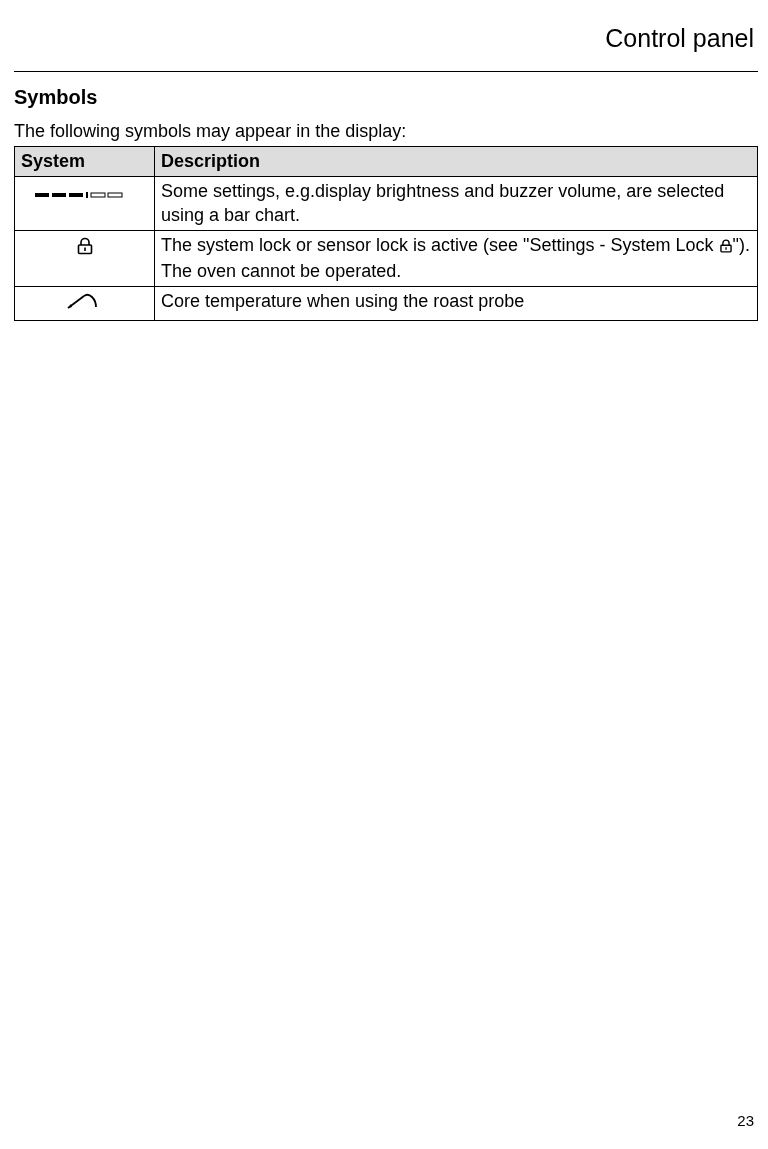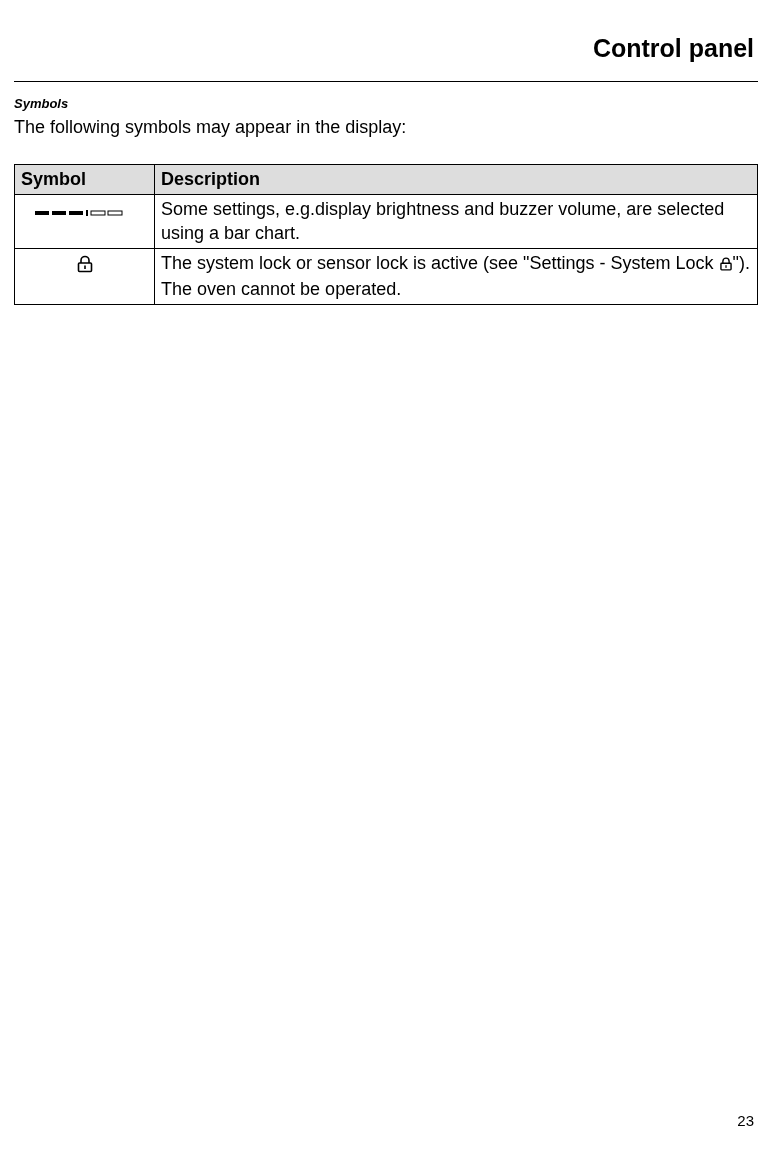--- a/index.html
+++ b/index.html
@@ -7,39 +7,37 @@
       width: 768px;
       height: 1149px;
       background: #fff;
       font-family: Arial, Helvetica, sans-serif;
       color: #000;
       position: relative;
       padding: 24px 10px 0 14px;
     }
     .page-title {
       font-size: 25px;
-      font-weight: bold;
+      font-weight: normal;
       text-align: right;
       margin-bottom: 18px;
       padding-right: 4px;
-      margin-top: 10px;
     }
     .title-underline {
       border-bottom: 1px solid #000;
       margin-bottom: 14px;
     }
     .section-title {
-      font-size: 13px;
+      font-size: 20px;
       font-weight: bold;
-      margin-bottom: 6px;
-      font-style: italic;
+      margin-bottom: 12px;
     }
     .intro-text {
       font-size: 18px;
-      margin-bottom: 26px;
+      margin-bottom: 4px;
     }
     table {
       width: 100%;
       border-collapse: collapse;
       font-size: 18px;
     }
     th, td {
       border: 1px solid #000;
       padding: 3px 6px;
       text-align: left;
@@ -81,21 +79,21 @@
   <span>The following symbols may appear in the display:</span>
 </div>
 
 <table>
   <colgroup>
       <col class="symbol-col">
       <col>
     </colgroup>
   <thead>
     <tr>
-      <th><span>Symbol</span></th>
+      <th><span>System</span></th>
       <th><span>Description</span></th>
     </tr>
   </thead>
   <tbody>
     <tr>
       <td class="symbol-cell">
         <span class="icon-svg">
           <svg width="100" height="10" viewBox="0 0 100 10">
             <rect x="0" y="3" width="14" height="4" fill="#000"></rect>
             <rect x="17" y="3" width="14" height="4" fill="#000"></rect>
@@ -119,18 +117,30 @@
         </span>
       </td>
       <td class="desc-with-icon">
         <span>The system lock or sensor lock is active (see "Settings - System Lock </span><span class="inline-icon"><svg width="14" height="14" viewBox="0 0 18 18">
               <path d="M5 8 V5.5 a4 4 0 0 1 8 0 V8" fill="none" stroke="#000" stroke-width="1.8"></path>
               <rect x="2.5" y="8" width="13" height="8.5" rx="1" fill="none" stroke="#000" stroke-width="1.8"></rect>
               <rect x="8.2" y="10.5" width="1.6" height="3.5" fill="#000"></rect>
             </svg></span><span>"). The oven cannot be operated.</span>
       </td>
     </tr>
+    <tr>
+      <td class="symbol-cell">
+        <span class="icon-svg">
+          <svg width="38" height="18" viewBox="0 0 38 18">
+            <line x1="2" y1="15" x2="18" y2="3" stroke="#000" stroke-width="1.8"></line>
+            <path d="M18 3 Q22 0 26 4 Q30 8 30 14" fill="none" stroke="#000" stroke-width="1.8"></path>
+            <polygon points="2,15 5,11 6,14" fill="#000"></polygon>
+          </svg>
+        </span>
+      </td>
+      <td><span>Core temperature when using the roast probe</span></td>
+    </tr>
   </tbody>
 </table>
 
 <div class="page-number">
   <span>23</span>
 </div>
 
 </body></html>

